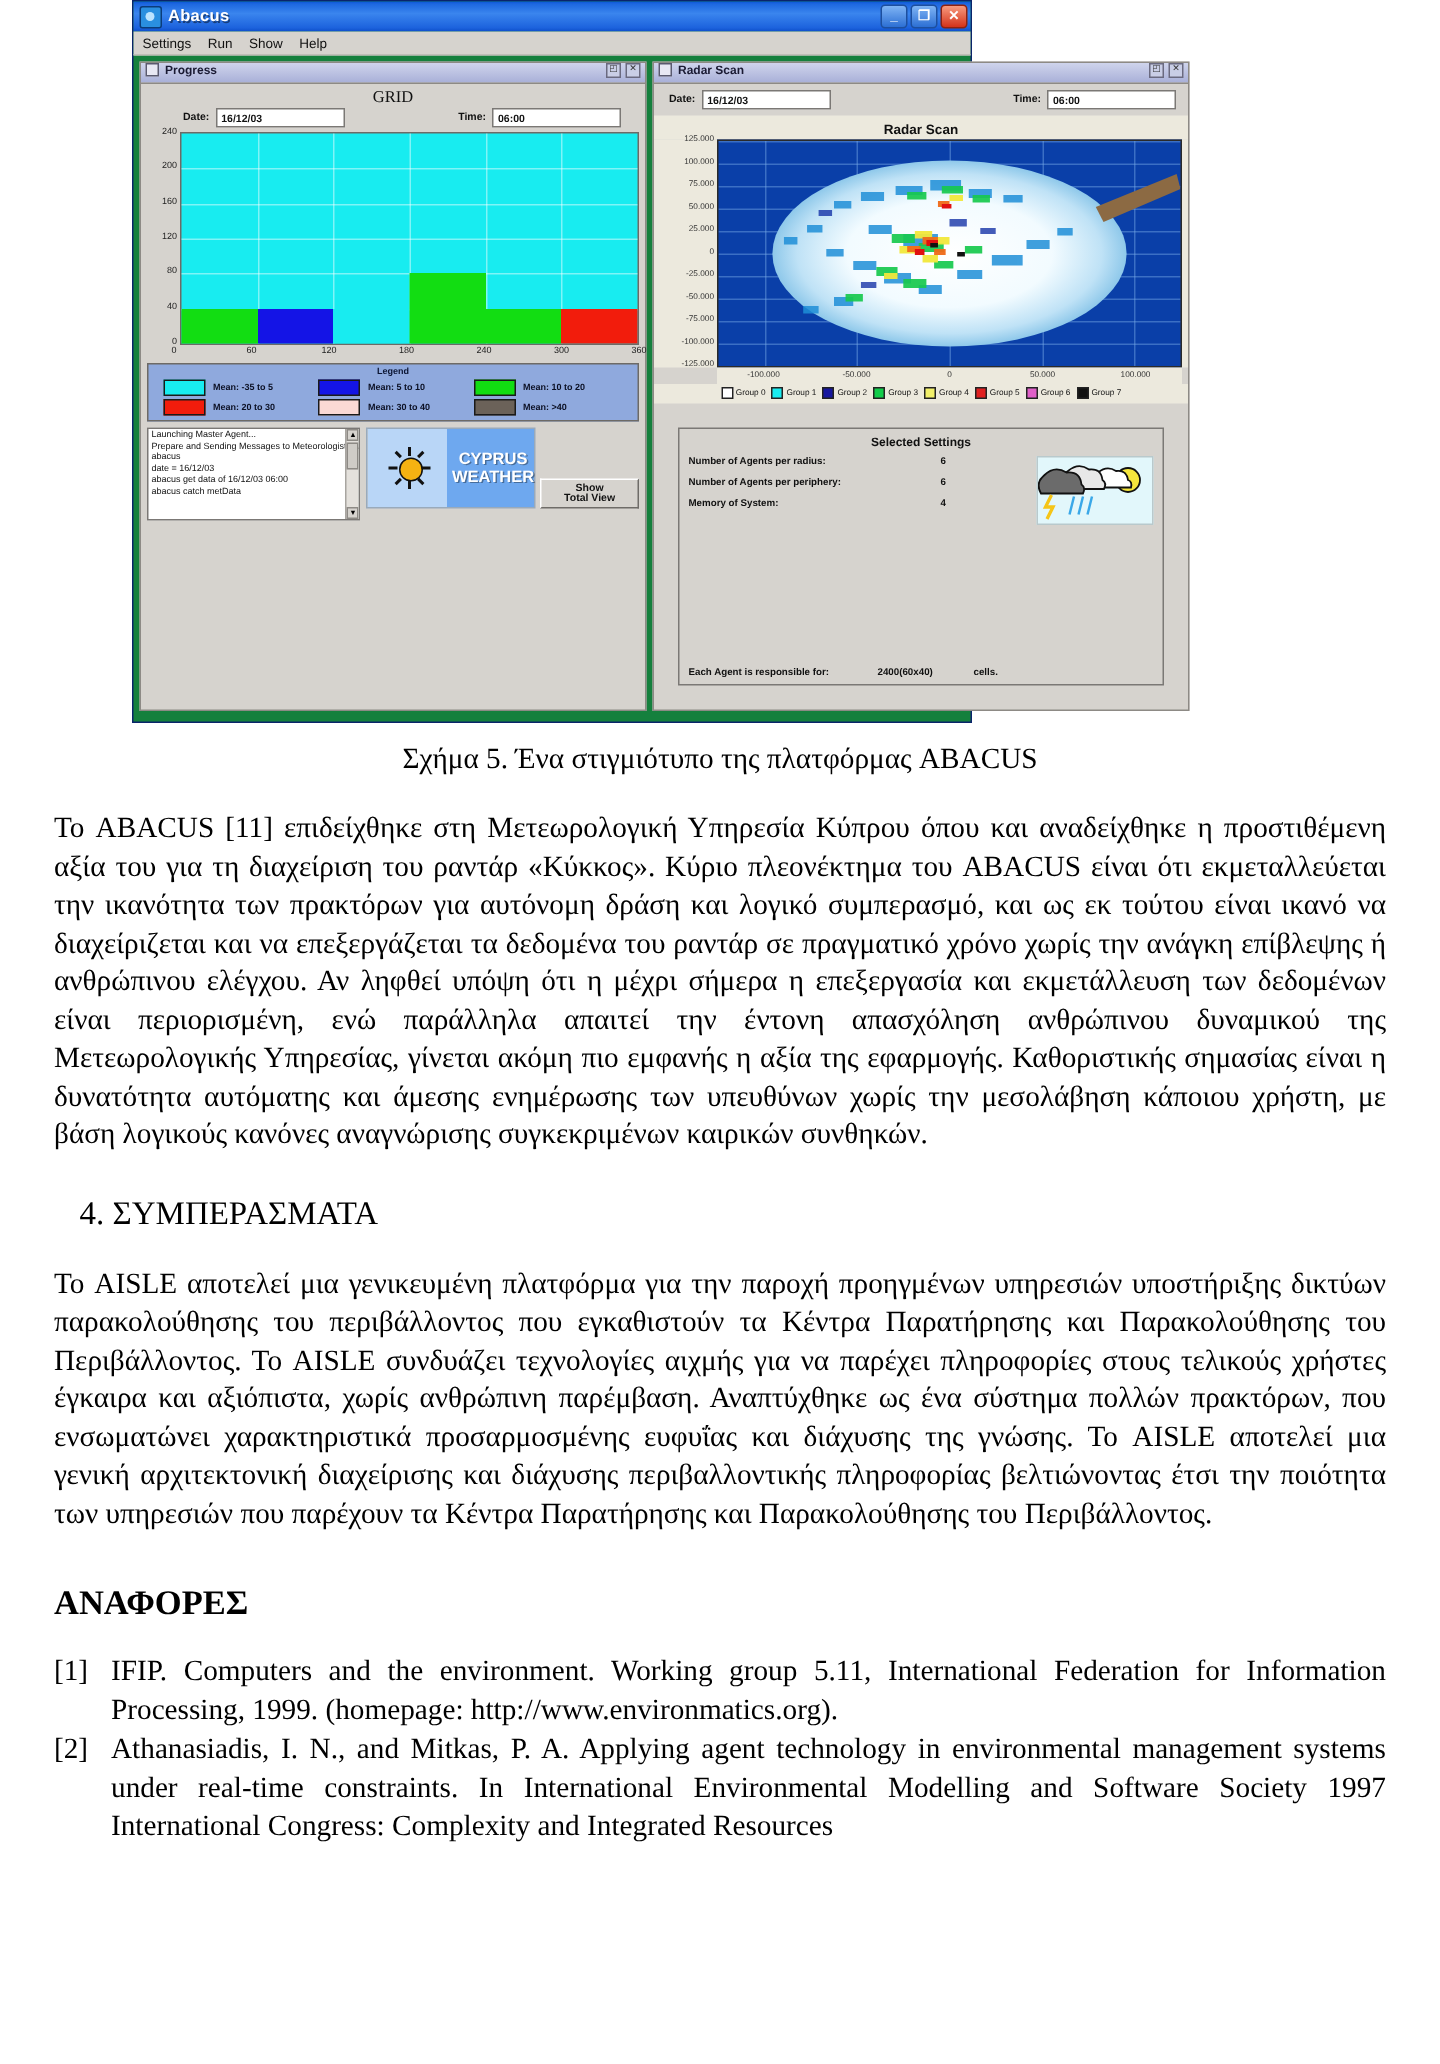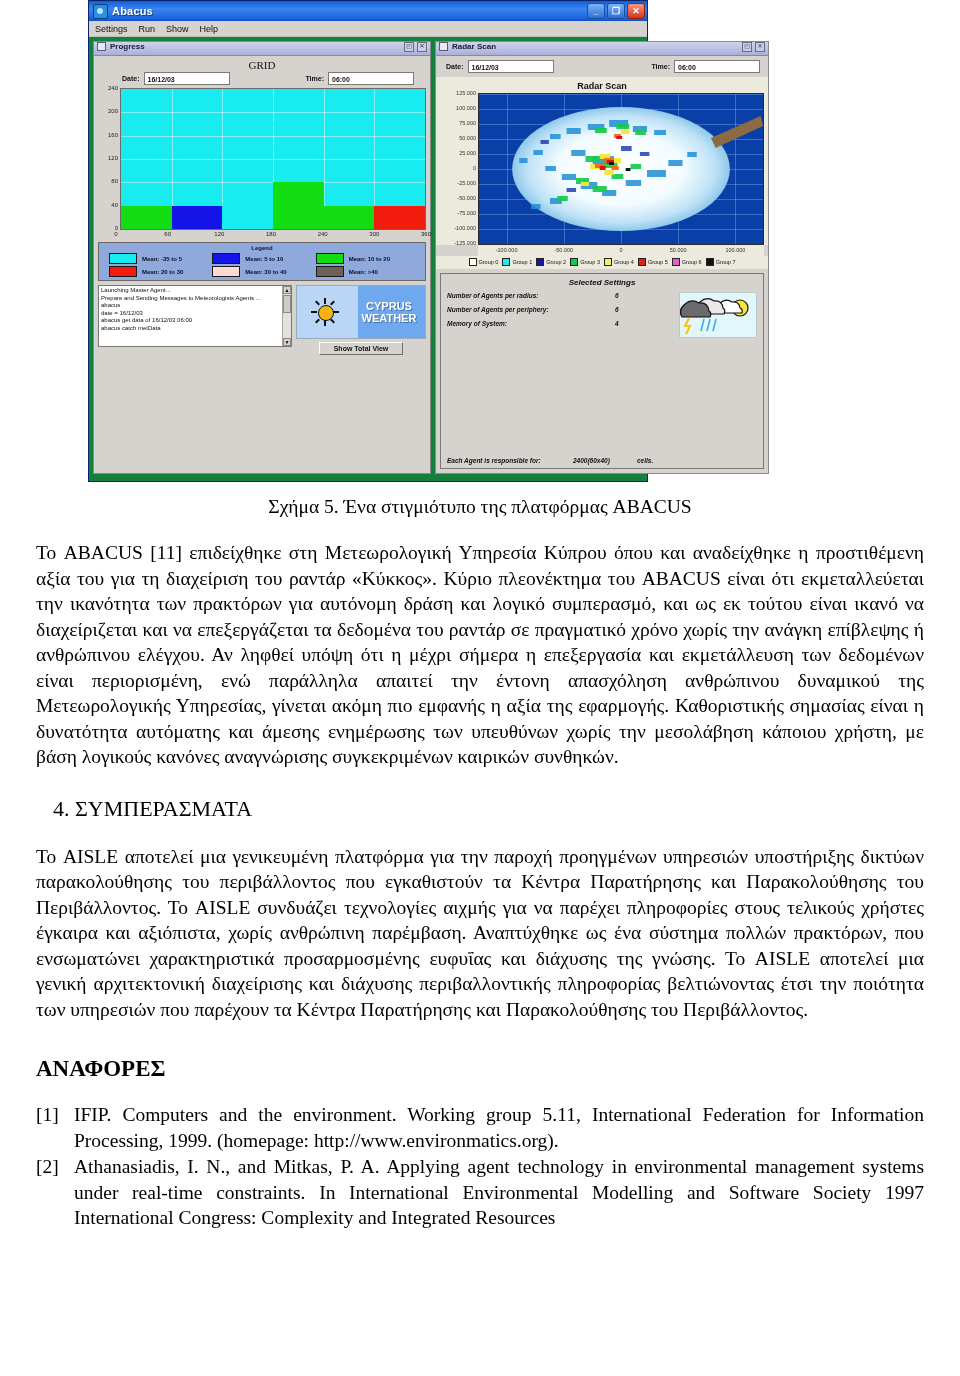--- a/index.html
+++ b/index.html
@@ -77,21 +77,21 @@
   .console{width:200px;height:62px;background:#fff;border:1px solid #7b7875;
     overflow:hidden;position:relative;padding:1px 2px;box-sizing:border-box;}
   .cline{font-size:6px;color:#111;line-height:7.6px;white-space:nowrap;
     font-family:"Liberation Sans",sans-serif;}
   .scroll{position:absolute;right:0;top:0;bottom:0;width:8px;background:#e4e1dc;
     border-left:1px solid #a8a5a0;}
   .sc-btn{height:8px;background:#d6d3ce;border:1px solid #8d8a85;box-sizing:border-box;
     font-size:5px;text-align:center;line-height:6px;}
   .sc-thumb{position:absolute;top:9px;left:0;right:0;height:18px;background:#cfccc7;
     border:1px solid #8d8a85;box-sizing:border-box;}
-  .logo-col{flex:1;display:flex;flex-direction:column;align-items:center;gap:3px;}
+  .logo-col{flex:1;display:flex;align-items:flex-end;gap:3px;}
   .logo{width:128px;height:52px;background:linear-gradient(90deg,#b9d6f7 0%,#b9d6f7 48%,#6ea8ef 48%,#6ea8ef 100%);
     border:1px solid #9ab;display:flex;align-items:center;}
   .sun-wrap{width:56px;display:flex;justify-content:center;}
   .sun{width:22px;height:22px;position:relative;}
   .sun-core{position:absolute;left:4px;top:4px;width:14px;height:14px;border-radius:50%;
     background:#f5b212;border:1.5px solid #111;}
   .ray{position:absolute;background:#111;}
   .logo-tx{flex:1;text-align:center;color:#fff;font-weight:bold;font-size:11px;
     line-height:12px;text-shadow:1px 1px 0 rgba(0,0,0,.35);}
   .btn{background:#d6d3ce;border:1px solid #6f6c68;border-top-color:#fff;border-left-color:#fff;
@@ -107,22 +107,22 @@
   .rg-h{position:absolute;left:0;right:0;height:1px;background:rgba(120,170,230,.45);}
   .rg-v{position:absolute;top:0;bottom:0;width:1px;background:rgba(120,170,230,.45);}
   .radar-x{position:relative;height:11px;margin-left:42px;margin-right:4px;background:#ece9dd;}
   .radar-xtick{position:absolute;top:2px;font-size:5.5px;color:#333;transform:translateX(-50%);}
   .grp-legend{display:flex;justify-content:center;align-items:center;gap:4px;
     background:#ece9dd;padding:2px 0 3px;flex-wrap:wrap;}
   .grp{display:flex;align-items:center;gap:2px;}
   .grp-sw{width:6px;height:6px;border:1px solid #222;}
   .grp-tx{font-size:5.5px;color:#111;}
 
-  .settings{margin:4px;border:1px solid #7b7875;background:#d6d3ce;flex:1;
-    display:flex;flex-direction:column;padding:4px 6px;box-sizing:border-box;font-style:italic;}
+  .settings{margin:16px;border:1px solid #7b7875;background:#d6d3ce;flex:1;
+    display:flex;flex-direction:column;padding:4px 6px;box-sizing:border-box;}
   .set-title{text-align:center;font-size:8px;font-weight:bold;color:#111;margin-bottom:5px;}
   .set-main{display:flex;gap:6px;flex:1;}
   .set-rows{flex:1;}
   .set-row{display:flex;margin-bottom:7px;}
   .set-lab{font-size:6.5px;font-weight:bold;color:#111;flex:1;}
   .set-val{font-size:6.5px;font-weight:bold;color:#111;width:58px;}
   .wx-icon{width:76px;height:44px;background:#e2f7fb;border:1px solid #b9c9cc;
     position:relative;flex:none;}
   .set-foot{display:flex;align-items:center;gap:6px;margin-top:2px;}
   .set-foot .set-lab{flex:none;width:120px;}

